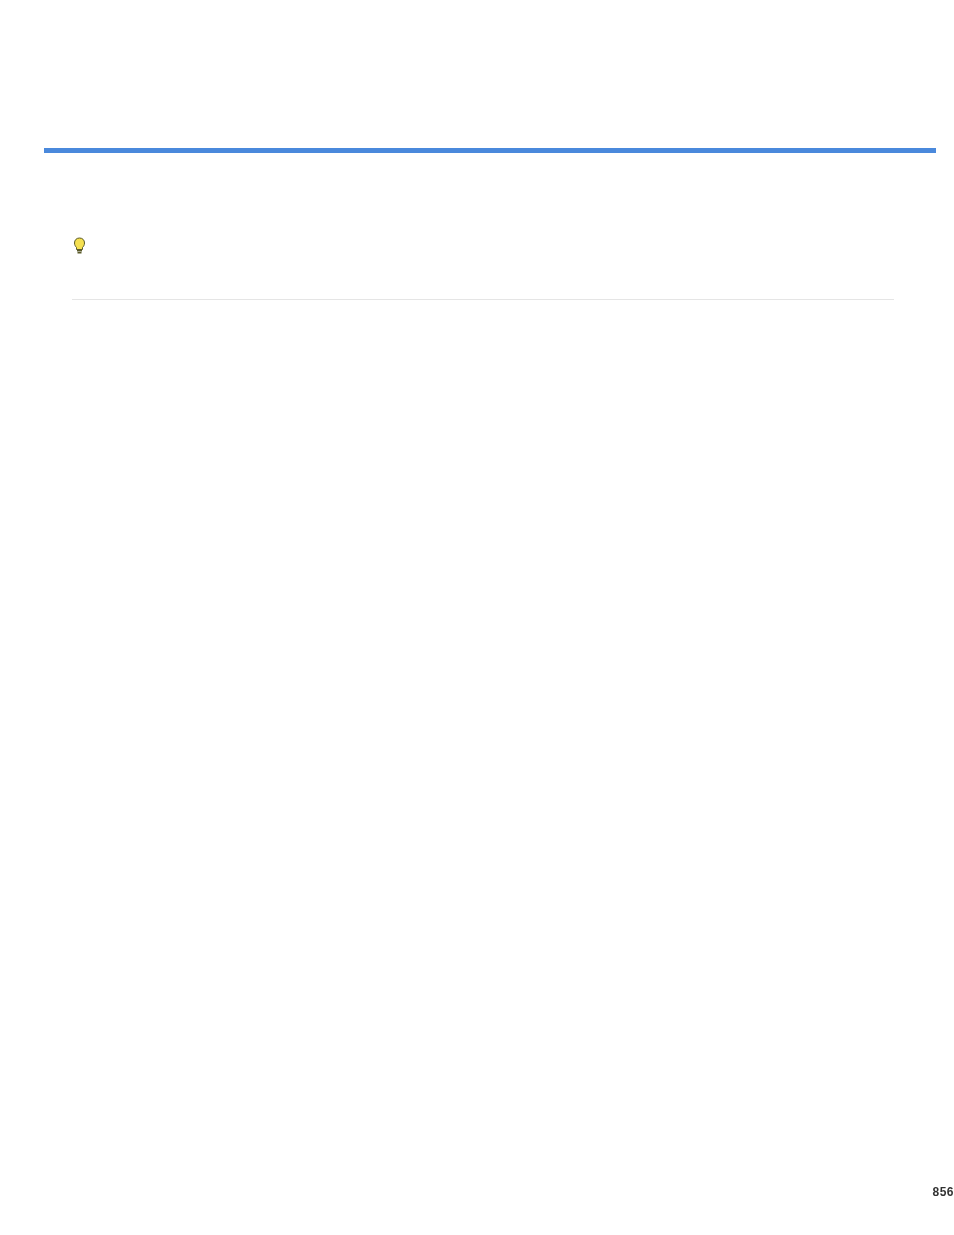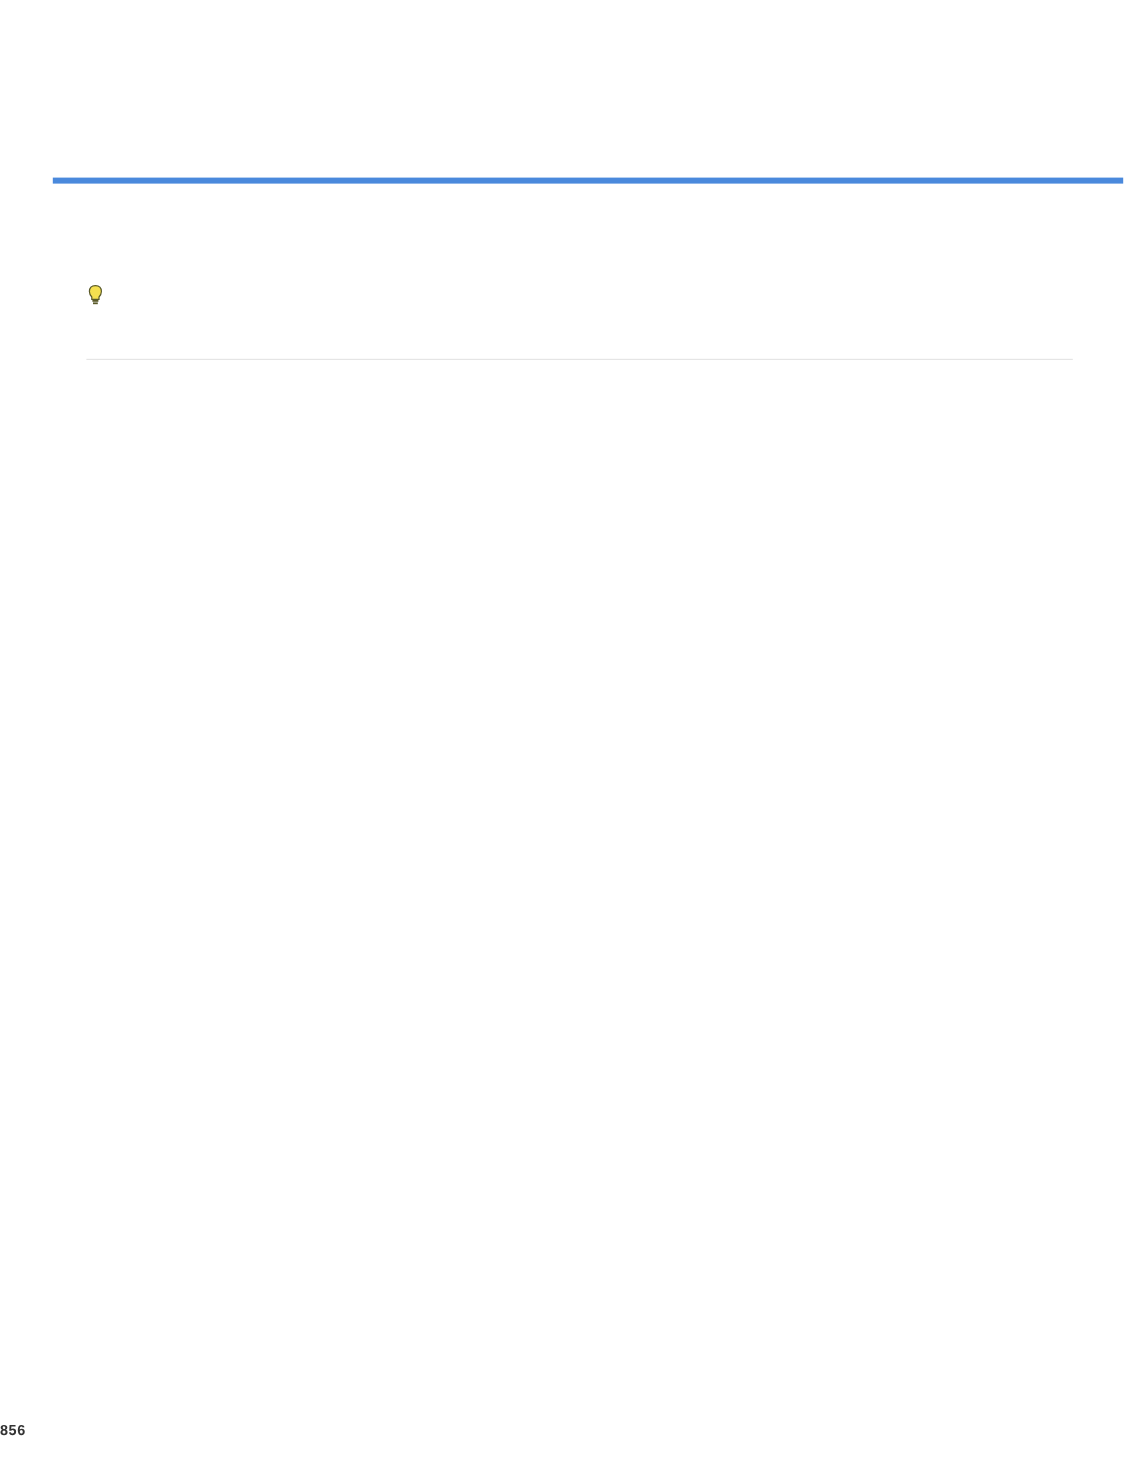--- a/index.html
+++ b/index.html
@@ -31,21 +31,21 @@
     top: 299px;
     width: 822px;
     height: 1px;
     background: #e5e5e5;
   }
   .page-number {
     position: absolute;
     left: 0;
     right: 0;
     bottom: 36px;
-    text-align: left;
+    text-align: right;
     font-size: 12px;
     font-weight: bold;
     color: #333333;
     letter-spacing: 0.5px;
   }
 </style>
 </head>
 <body>
 
 <div class="top-rule"></div>

